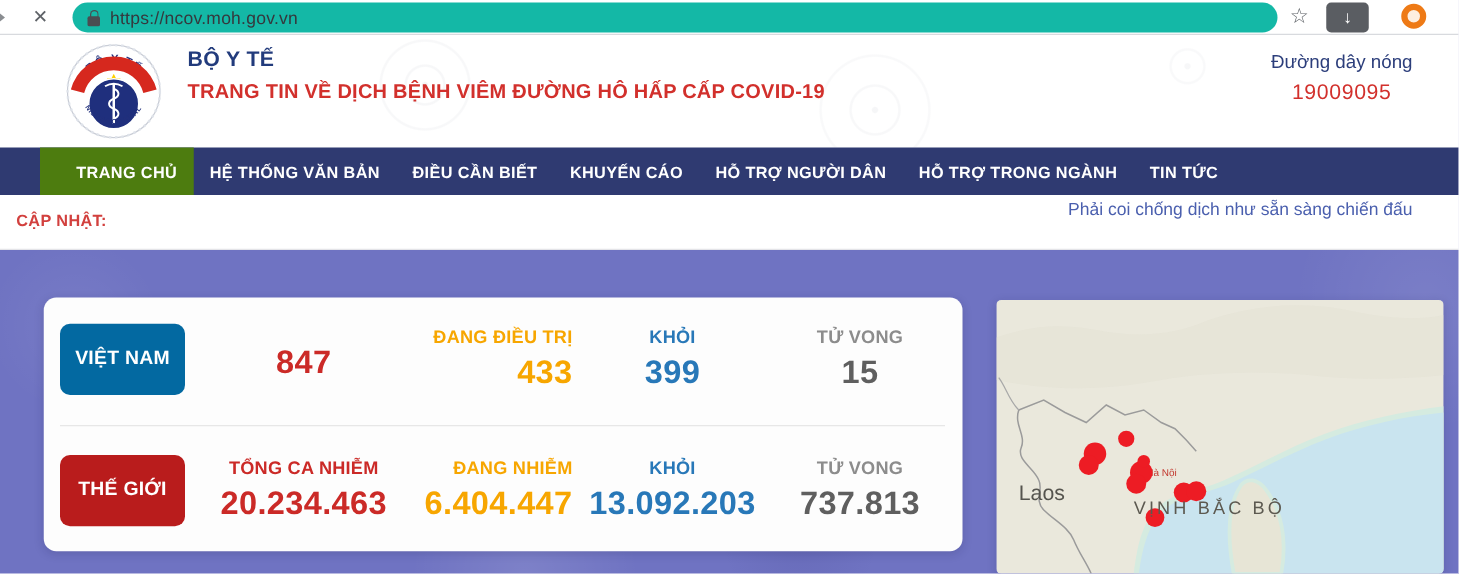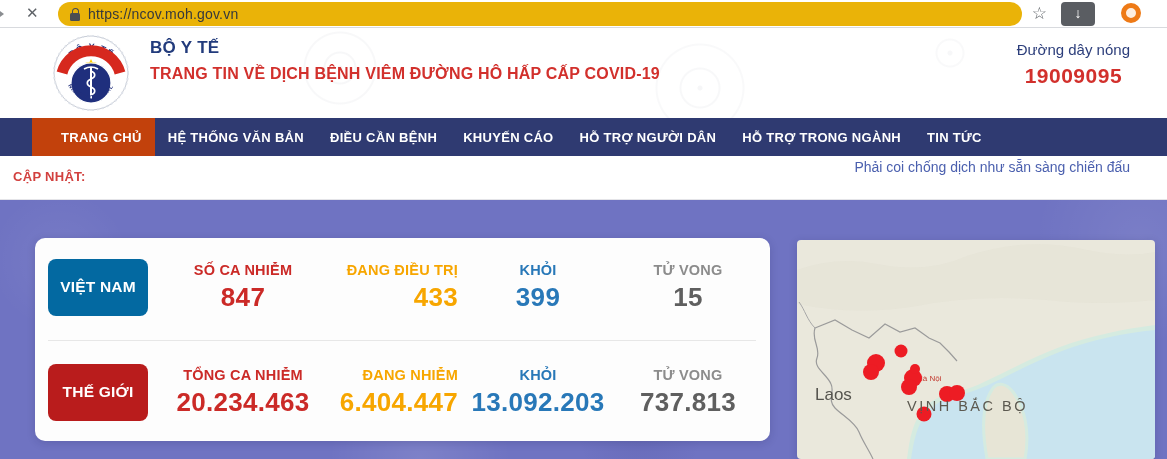--- a/index.html
+++ b/index.html
@@ -5,21 +5,21 @@
   * { margin:0; padding:0; box-sizing:border-box; }
   body { font-family:"Liberation Sans","DejaVu Sans",sans-serif; background:#fff; }
   #screen { position:relative; width:1167px; height:459px; overflow:hidden; background:#fff; }
 
   
   .browser-bar { position:absolute; left:0; top:0; width:100%; height:28px; background:#fff;
     border-bottom:1px solid #d8dade; display:flex; align-items:center; }
   .back-frag { position:absolute; left:-5px; top:7px; width:0; height:0;
     border-left:9px solid #8a8d91; border-top:7px solid transparent; border-bottom:7px solid transparent; }
   .close-x { position:absolute; left:26px; top:4px; color:#5f6368; font-size:15px; cursor:pointer; }
-  .url-field { position:absolute; left:58px; top:2px; width:964px; height:24px; background:#eab308;
+  .url-field { position:absolute; left:58px; top:2px; width:964px; height:24px; background:#14b8a6;
     border-radius:12px; display:flex; align-items:center; padding-left:12px; }
   .padlock { width:10px; height:13px; position:relative; margin-right:8px; }
   .padlock .body { position:absolute; left:0; bottom:0; width:10px; height:8px; background:#4a4d52; border-radius:1.5px; }
   .padlock .shackle { position:absolute; left:1.5px; top:0; width:7px; height:7px; border:1.8px solid #4a4d52;
     border-bottom:none; border-radius:4px 4px 0 0; }
   .url-text { font-size:14px; color:#35383d; letter-spacing:.2px; }
   .star-icon { position:absolute; right:120px; top:3px; font-size:17px; color:#5f6368; }
   .dl-btn { position:absolute; right:72px; top:2px; width:34px; height:24px; background:#5a5d62; border-radius:4px;
     color:#fff; text-align:center; font-size:14px; line-height:22px; font-weight:bold; }
   .ext-icon { position:absolute; right:26px; top:3px; width:20px; height:20px; border-radius:50%;
@@ -29,28 +29,28 @@
   .site-header { position:absolute; left:0; top:28px; width:100%; height:90px; background:#fff;
     background-image:radial-gradient(circle at 340px 40px, rgba(150,155,170,.10) 0 2px, transparent 3px 14px, rgba(150,155,170,.08) 15px 16px, transparent 17px 34px, rgba(150,155,170,.07) 35px 36px, transparent 37px),
                      radial-gradient(circle at 700px 60px, rgba(150,155,170,.09) 0 2px, transparent 3px 18px, rgba(150,155,170,.07) 19px 20px, transparent 21px 42px, rgba(150,155,170,.06) 43px 44px, transparent 45px),
                      radial-gradient(circle at 950px 25px, rgba(150,155,170,.08) 0 2px, transparent 3px 12px, rgba(150,155,170,.06) 13px 14px, transparent 15px); }
   .logo { position:absolute; left:53px; top:7px; }
   .agency-block { position:absolute; left:150px; top:10px; }
   .agency-name { font-size:17px; font-weight:bold; color:#223b7c; letter-spacing:.3px; }
   .site-title { font-size:16px; font-weight:bold; color:#d2302c; margin-top:7px; letter-spacing:.2px; }
   .hotline { position:absolute; right:37px; top:13px; text-align:center; }
   .hotline-label { font-size:15px; color:#2c3e7b; }
-  .hotline-number { font-size:21px; font-weight:bold; color:#d2302c; margin-top:6px; letter-spacing:.5px; }
+  .hotline-number { font-size:17px; font-weight:normal; color:#d2302c; margin-top:6px; letter-spacing:.5px; }
 
   
   .nav-bar { position:absolute; left:0; top:118px; width:100%; height:38px; background:#2f3a71;
     display:flex; align-items:stretch; padding-left:32px; }
   .nav-item { color:#fff; font-size:13px; font-weight:bold; letter-spacing:.3px; display:flex;
     align-items:center; padding:0 13px; cursor:pointer; white-space:nowrap; }
-  .nav-item.active { background:#c2410c;padding-left:29px; }
+  .nav-item.active { background:#4d7c0f;padding-left:29px; }
 
   
   .update-bar { position:absolute; left:0; top:156px; width:100%; height:44px; background:#fff;
     border-bottom:1px solid #e4e4e8; }
   .update-label { position:absolute; left:13px; top:13px; font-size:13px; font-weight:bold; color:#d2403e; letter-spacing:.3px; }
   .update-slogan { position:absolute; right:37px; top:3px; font-size:14px; color:#4a5fae; }
 
   
   .main-section { position:absolute; left:0; top:200px; width:100%; height:259px; background:#6f73c2;
     background-image:radial-gradient(circle 130px at 420px 260px, rgba(255,255,255,.10), transparent 70%),
@@ -123,39 +123,38 @@
     </div>
     <div class="hotline">
       <div class="hotline-label">Đường dây nóng</div>
       <div class="hotline-number">19009095</div>
     </div>
   </div>
 
   <div class="nav-bar">
     <div class="nav-item active">TRANG CHỦ</div>
     <div class="nav-item">HỆ THỐNG VĂN BẢN</div>
-    <div class="nav-item">ĐIỀU CẦN BỆNH</div>
+    <div class="nav-item">ĐIỀU CẦN BIẾT</div>
     <div class="nav-item">KHUYẾN CÁO</div>
     <div class="nav-item">HỖ TRỢ NGƯỜI DÂN</div>
     <div class="nav-item">HỖ TRỢ TRONG NGÀNH</div>
     <div class="nav-item">TIN TỨC</div>
   </div>
 
   <div class="update-bar">
     <div class="update-label">CẬP NHẬT:</div>
     <div class="update-slogan">Phải coi chống dịch như sẵn sàng chiến đấu</div>
   </div>
 
   <div class="main-section">
 
     <div class="stats-card">
       <div class="stat-row r1">
         <div><button class="region-btn vn">VIỆT NAM</button></div>
         <div class="metric">
-          <div class="lbl c-red">SỐ CA NHIỄM</div>
           <div class="val c-red">847</div>
         </div>
         <div class="metric">
           <div class="lbl c-orange">ĐANG ĐIỀU TRỊ</div>
           <div class="val c-orange">433</div>
         </div>
         <div class="metric">
           <div class="lbl c-blue">KHỎI</div>
           <div class="val c-blue">399</div>
         </div>

